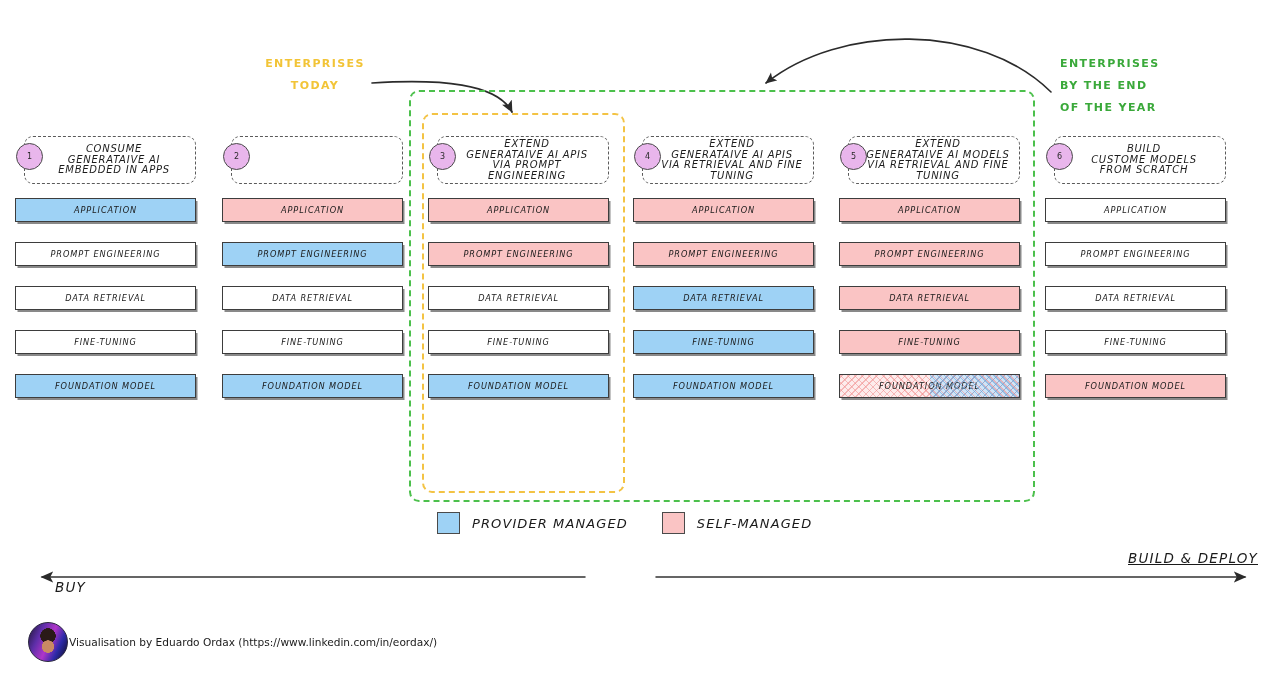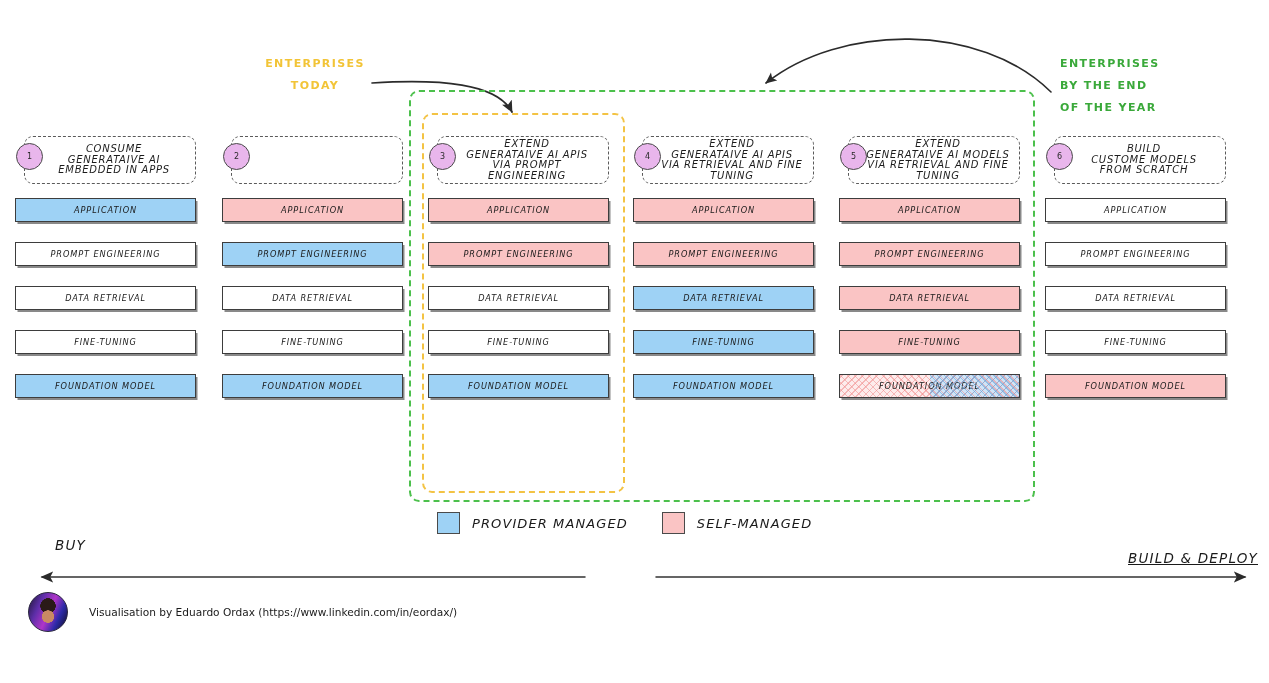--- a/index.html
+++ b/index.html
@@ -183,31 +183,31 @@
 
   
   .axis-label {
     position: absolute;
     font-family: "DejaVu Sans", sans-serif;
     font-size: 13.5px;
     letter-spacing: 1.2px;
     color: #1a1a1a;
     font-style: italic;
   }
-  #axis-buy  { left: 55px;  top: 537px; font-style: italic; }
+  #axis-buy  { left: 55px;  top: 579px; font-style: italic; }
   #axis-build{ right: 11px; top: 550px; text-decoration: underline; }
 
   
   #footer {
     position: absolute;
     left: 28px;
-    top: 592px;
-    display: flex;
-    align-items: center;
-    gap: 21px;
+    top: 622px;
+    display: flex;
+    align-items: center;
+    gap: 1px;
   }
   #avatar {
     width: 38px; height: 38px;
     border-radius: 50%;
     background:
       radial-gradient(circle at 50% 62%, #c98a63 0 20%, transparent 21%),
       radial-gradient(circle at 50% 34%, #2a1a18 0 24%, transparent 25%),
       linear-gradient(115deg, #1b1630 0%, #5d2ea8 28%, #b035c9 52%, #2d2aa8 74%, #0d0b1c 100%);
     border: 1.5px solid #2a2540;
     flex: none;

